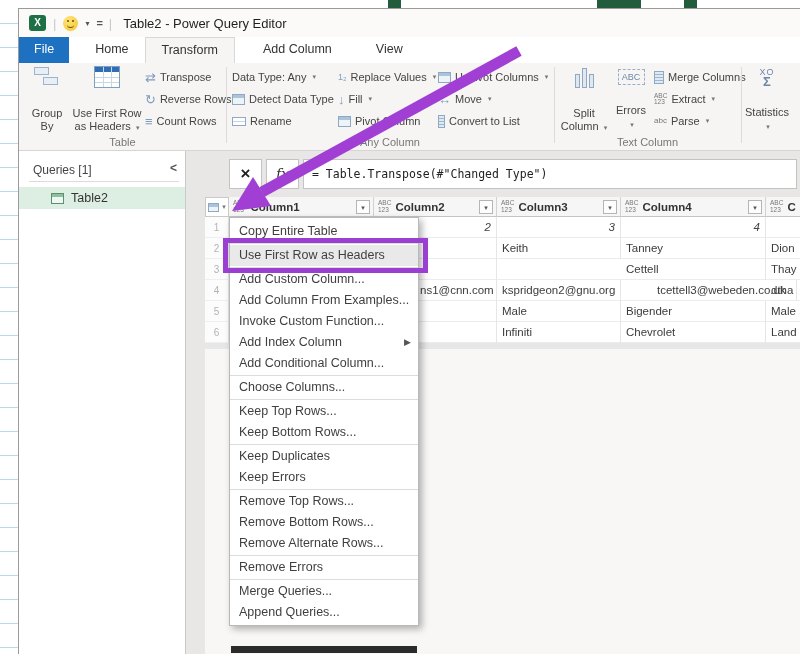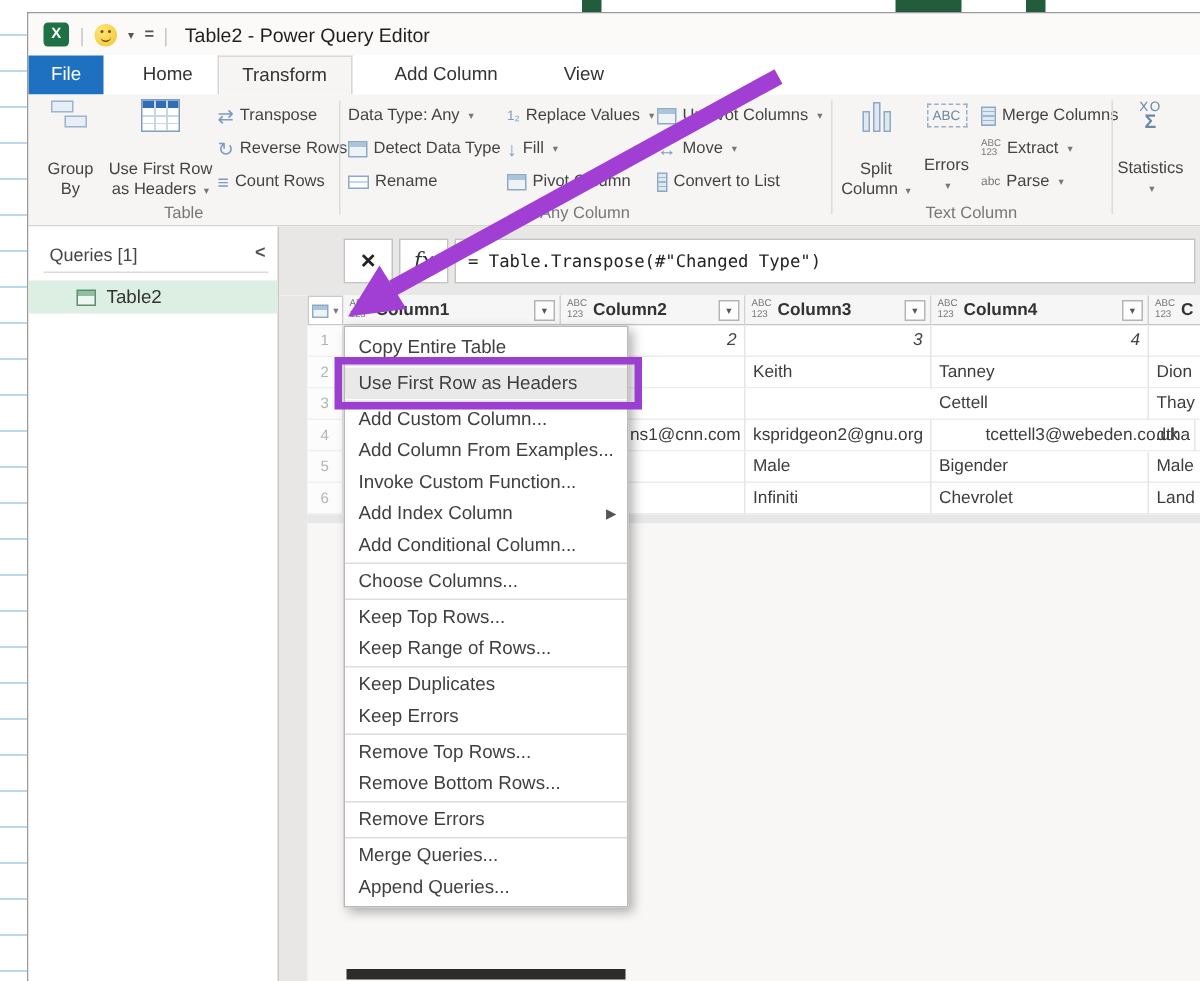--- a/index.html
+++ b/index.html
@@ -355,27 +355,28 @@
     <div class="mi">Invoke Custom Function...</div>
     <div class="mi">
       <span>Add Index Column</span>
       <span class="subarrow">▶</span>
     </div>
     <div class="mi">Add Conditional Column...</div>
     <div class="msep"></div>
     <div class="mi">Choose Columns...</div>
     <div class="msep"></div>
     <div class="mi">Keep Top Rows...</div>
-    <div class="mi">Keep Range of Rows...</div>
+    <div class="mi">Keep Bottom Rows...</div>
     <div class="msep"></div>
     <div class="mi">Keep Duplicates</div>
     <div class="mi">Keep Errors</div>
     <div class="msep"></div>
     <div class="mi">Remove Top Rows...</div>
     <div class="mi">Remove Bottom Rows...</div>
+    <div class="mi">Remove Alternate Rows...</div>
     <div class="msep"></div>
     <div class="mi">Remove Errors</div>
     <div class="msep"></div>
     <div class="mi">Merge Queries...</div>
     <div class="mi">Append Queries...</div>
   </div>
 
   <div class="taskfrag"></div>
 
   <svg class="arrowsvg" width="782" height="646" viewBox="0 0 782 646">

